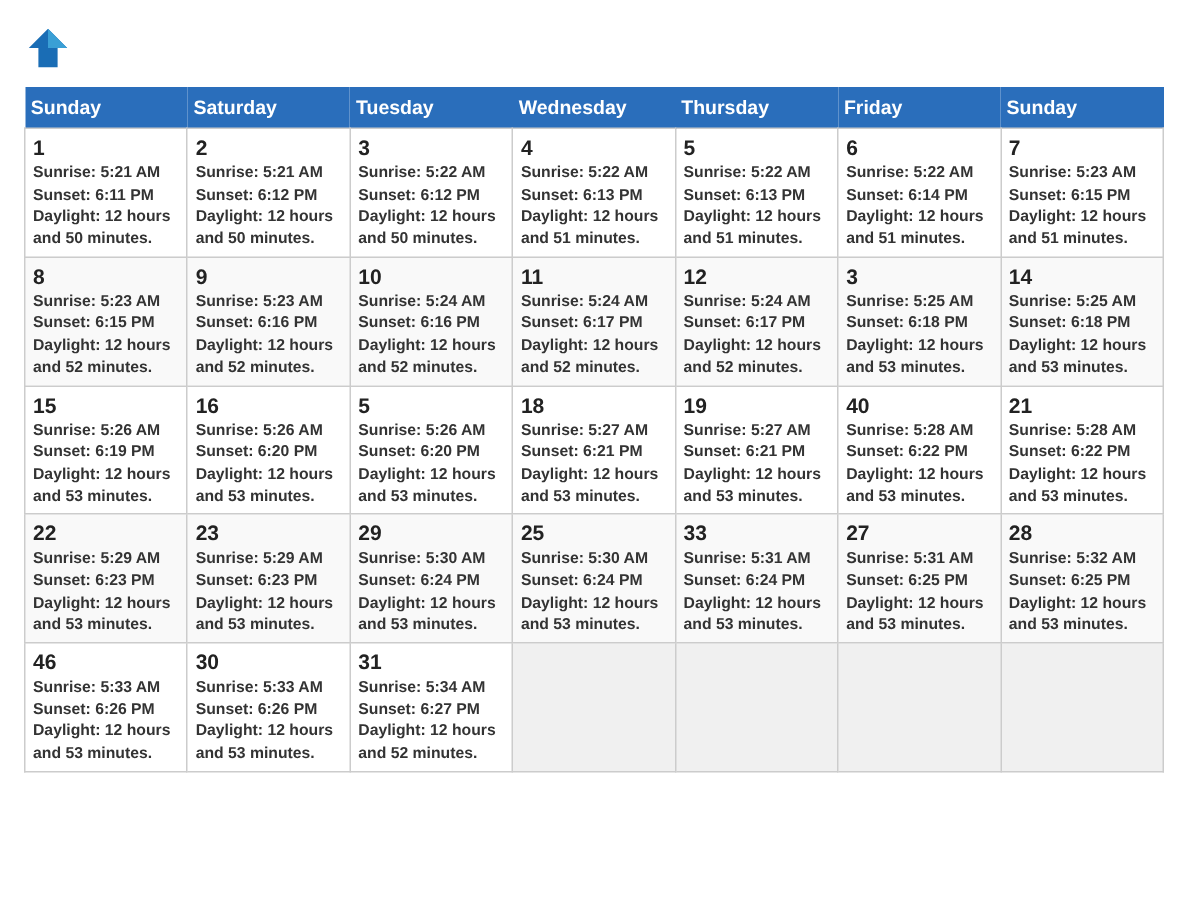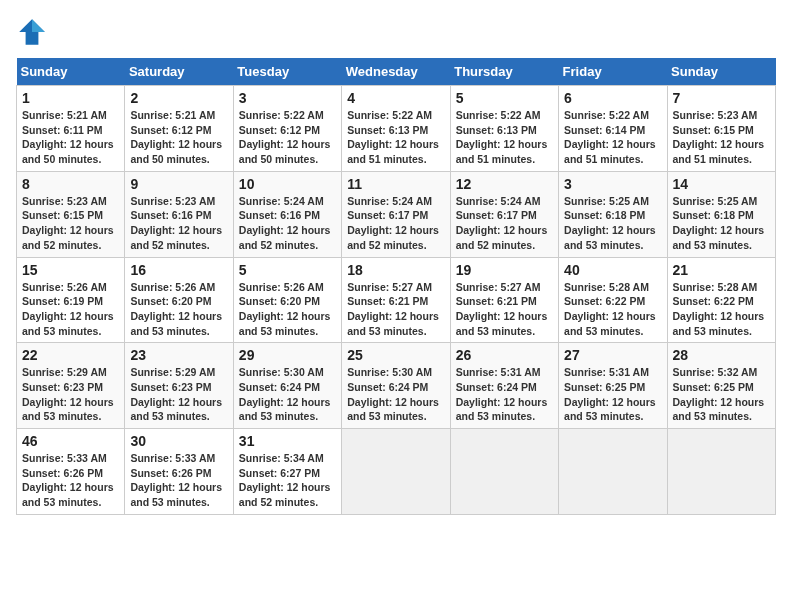--- a/index.html
+++ b/index.html
@@ -219,21 +219,21 @@
       </td>
         <td>
         <span class="day-num">29</span>
         <span class="day-detail">Sunrise: 5:30 AM<br>Sunset: 6:24 PM<br>Daylight: 12 hours<br>and 53 minutes.</span>
       </td>
         <td>
         <span class="day-num">25</span>
         <span class="day-detail">Sunrise: 5:30 AM<br>Sunset: 6:24 PM<br>Daylight: 12 hours<br>and 53 minutes.</span>
       </td>
         <td>
-        <span class="day-num">26</span>
+        <span class="day-num">33</span>
         <span class="day-detail">Sunrise: 5:31 AM<br>Sunset: 6:24 PM<br>Daylight: 12 hours<br>and 53 minutes.</span>
       </td>
         <td>
         <span class="day-num">27</span>
         <span class="day-detail">Sunrise: 5:31 AM<br>Sunset: 6:25 PM<br>Daylight: 12 hours<br>and 53 minutes.</span>
       </td>
         <td>
         <span class="day-num">28</span>
         <span class="day-detail">Sunrise: 5:32 AM<br>Sunset: 6:25 PM<br>Daylight: 12 hours<br>and 53 minutes.</span>
       </td>

